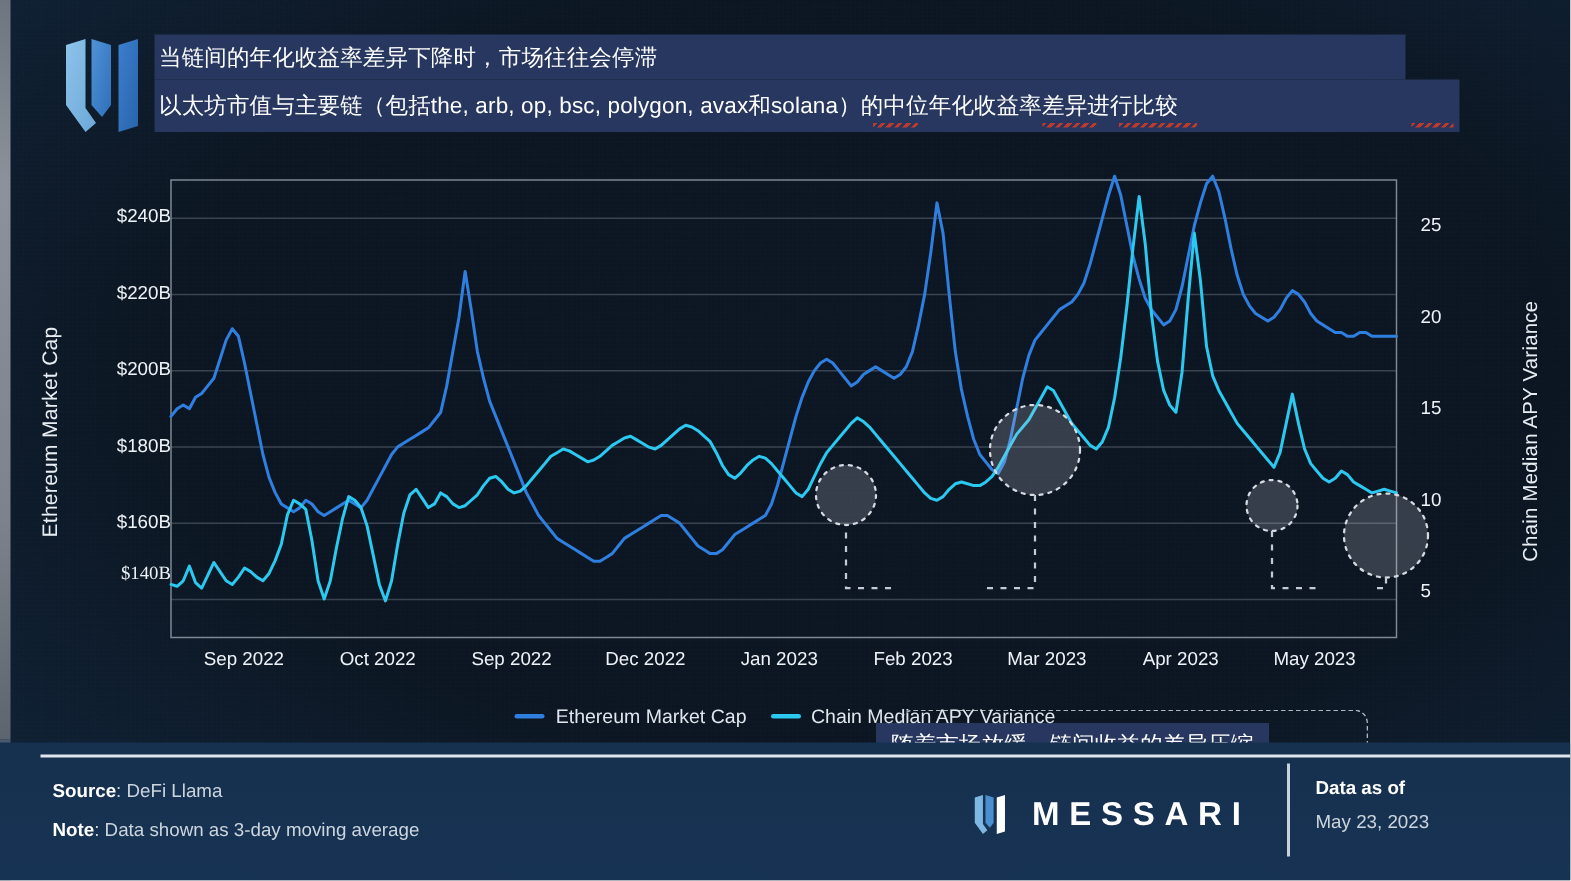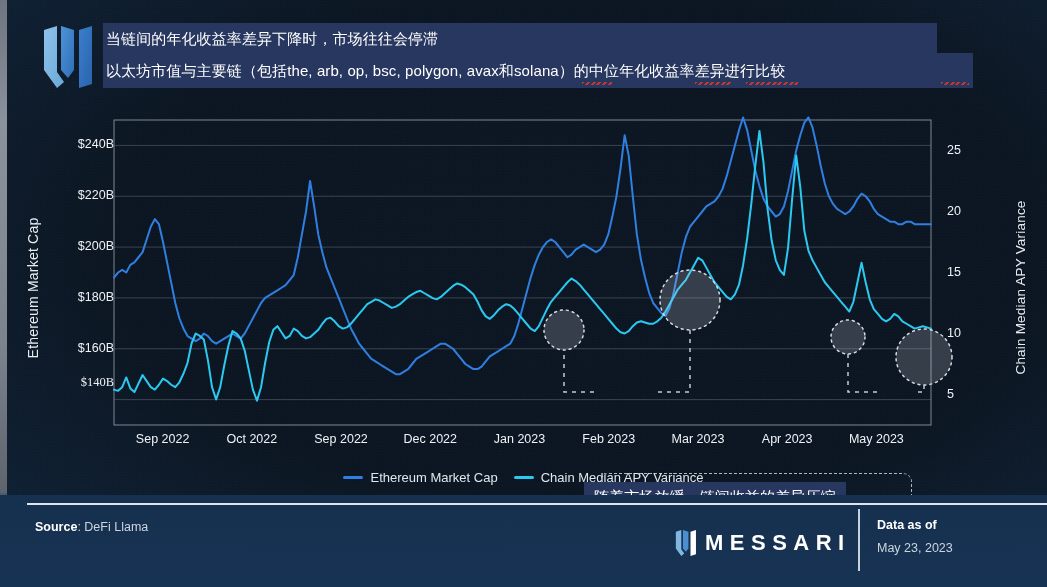--- a/index.html
+++ b/index.html
@@ -183,24 +183,24 @@
     color: #ccd5de;
     font-size: 12.5px;
     white-space: nowrap;
   }
   .foot-line b { color: #ffffff; font-weight: bold; }
   #foot-source { top: 25px; }
   #foot-note   { top: 51px; }
 
   #messari-wordmark {
     position: absolute;
-    left: 673px; top: 530px;
+    left: 647px; top: 530px;
     display: flex;
     align-items: center;
-    gap: 2px;
+    gap: 11px;
   }
   #messari-wordmark .wm-text {
     color: #ffffff;
     font-size: 22px;
     font-weight: bold;
     letter-spacing: 6.5px;
   }
   #footer-divider {
     position: absolute;
     left: 858px; top: 509px;
@@ -340,20 +340,23 @@
       </div>
   </div>
 
   <div id="footer">
     <div id="footer-rule"></div>
 
     <div class="foot-line" id="foot-source">
       <b>Source</b><span>: DeFi Llama</span>
     </div>
 
+    <div class="foot-line" id="foot-note">
+      <b>Note</b><span>: Data shown as 3-day moving average</span>
+    </div>
   </div>
 
   <div id="messari-wordmark">
     <svg width="30" height="26" viewBox="0 0 58 62">
       <path d="M0,4 L13,0 L13,46 L20,56 L13,62 L0,44 Z" fill="#7fb6e2"></path>
       <path d="M17,0 L30,4 L30,44 L24,52 L17,44 Z" fill="#4c8fd0"></path>
       <path d="M35,4 L48,0 L48,58 L35,62 Z" fill="#ffffff"></path>
     </svg>
     <span class="wm-text">MESSARI</span>
   </div>

